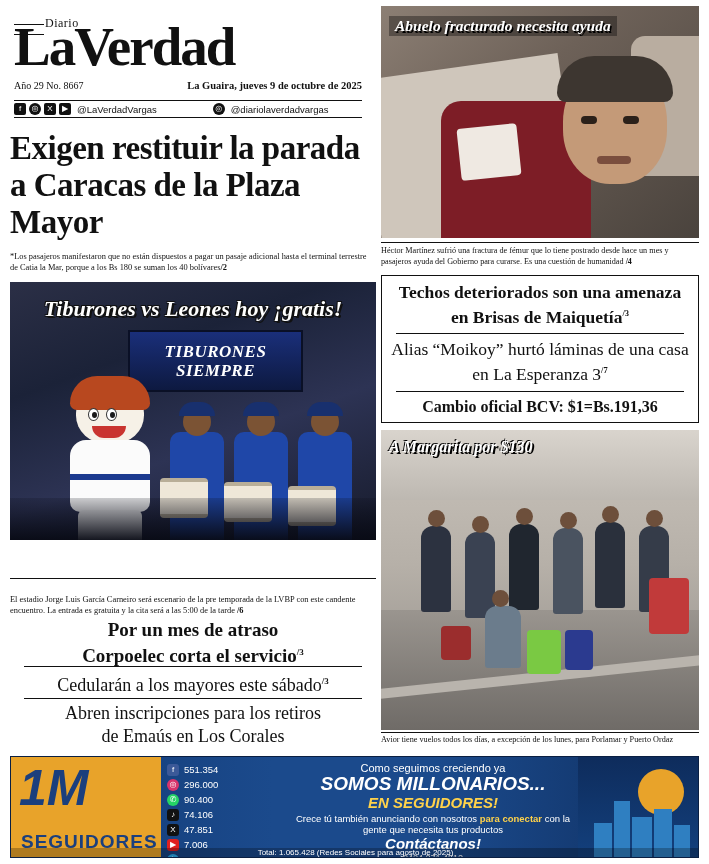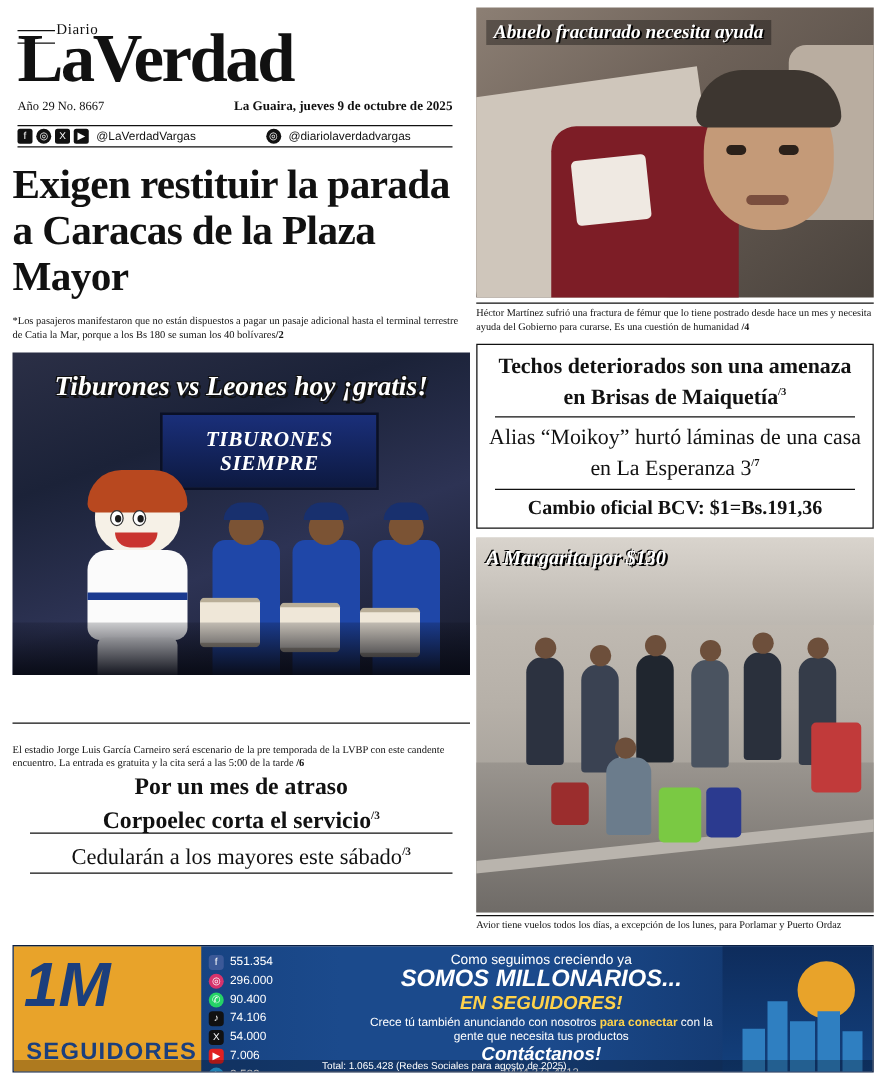--- a/index.html
+++ b/index.html
@@ -327,37 +327,41 @@
     <div>Por un mes de atraso</div>
     <div>
       <span>Corpoelec corta el servicio</span><span class="pg">/3</span>
     </div>
   </div>
   <div class="sep-line" style="top:666px;"></div>
   <div class="hl hl-cedula">
     <span>Cedularán a los mayores este sábado</span><span class="pg">/3</span>
   </div>
   <div class="sep-line" style="top:698px;"></div>
+  <div class="hl hl-emaus">
+    <div>Abren inscripciones para los retiros</div>
+    <div>de Emaús en Los Corales</div>
+  </div>
 
   <div class="abuelo-block">
     <div class="abuelo-photo">
       <div class="pillow"></div>
       <div class="bed-sheet"></div>
       <div class="person-shirt"></div>
       <div class="shirt-logo"></div>
       <div class="face">
         <div class="hair"></div>
           <div class="eyeA l"></div>
           <div class="eyeA r"></div>
           <div class="mouthA"></div>
       </div>
       <div class="abuelo-title">Abuelo fracturado necesita ayuda</div>
     </div>
     <div class="abuelo-caption">
-      <span>Héctor Martínez sufrió una fractura de fémur que lo tiene postrado desde hace un mes y necesita ayuda del Gobierno para curarse. Es una cuestión de humanidad</span>
+      <span>Héctor Martínez sufrió una fractura de fémur que lo tiene postrado desde hace un mes y pasajeros ayuda del Gobierno para curarse. Es una cuestión de humanidad</span>
       <span class="pg" style="font-weight:bold; font-size:8px;">/4</span>
     </div>
   </div>
 
   <div class="boxed">
     <div class="item b1">
       <span>Techos deteriorados son una amenaza en Brisas de Maiquetía</span><span class="pg">/3</span>
     </div>
     <div class="divider"></div>
     <div class="item b2">
@@ -406,21 +410,21 @@
       <div class="stat-row">
         <span class="stat-ico" style="background:#25d366;border-radius:50%">✆</span>
         <span class="stat-num">90.400</span>
       </div>
       <div class="stat-row">
         <span class="stat-ico" style="background:#111">♪</span>
         <span class="stat-num">74.106</span>
       </div>
       <div class="stat-row">
         <span class="stat-ico" style="background:#111">X</span>
-        <span class="stat-num">54.000</span>
+        <span class="stat-num">47.851</span>
       </div>
       <div class="stat-row">
         <span class="stat-ico" style="background:#e02020">▶</span>
         <span class="stat-num">7.006</span>
       </div>
       <div class="stat-row">
         <span class="stat-ico" style="background:#2aabee;border-radius:50%">✈</span>
         <span class="stat-num">2.582</span>
       </div>
     </div>

